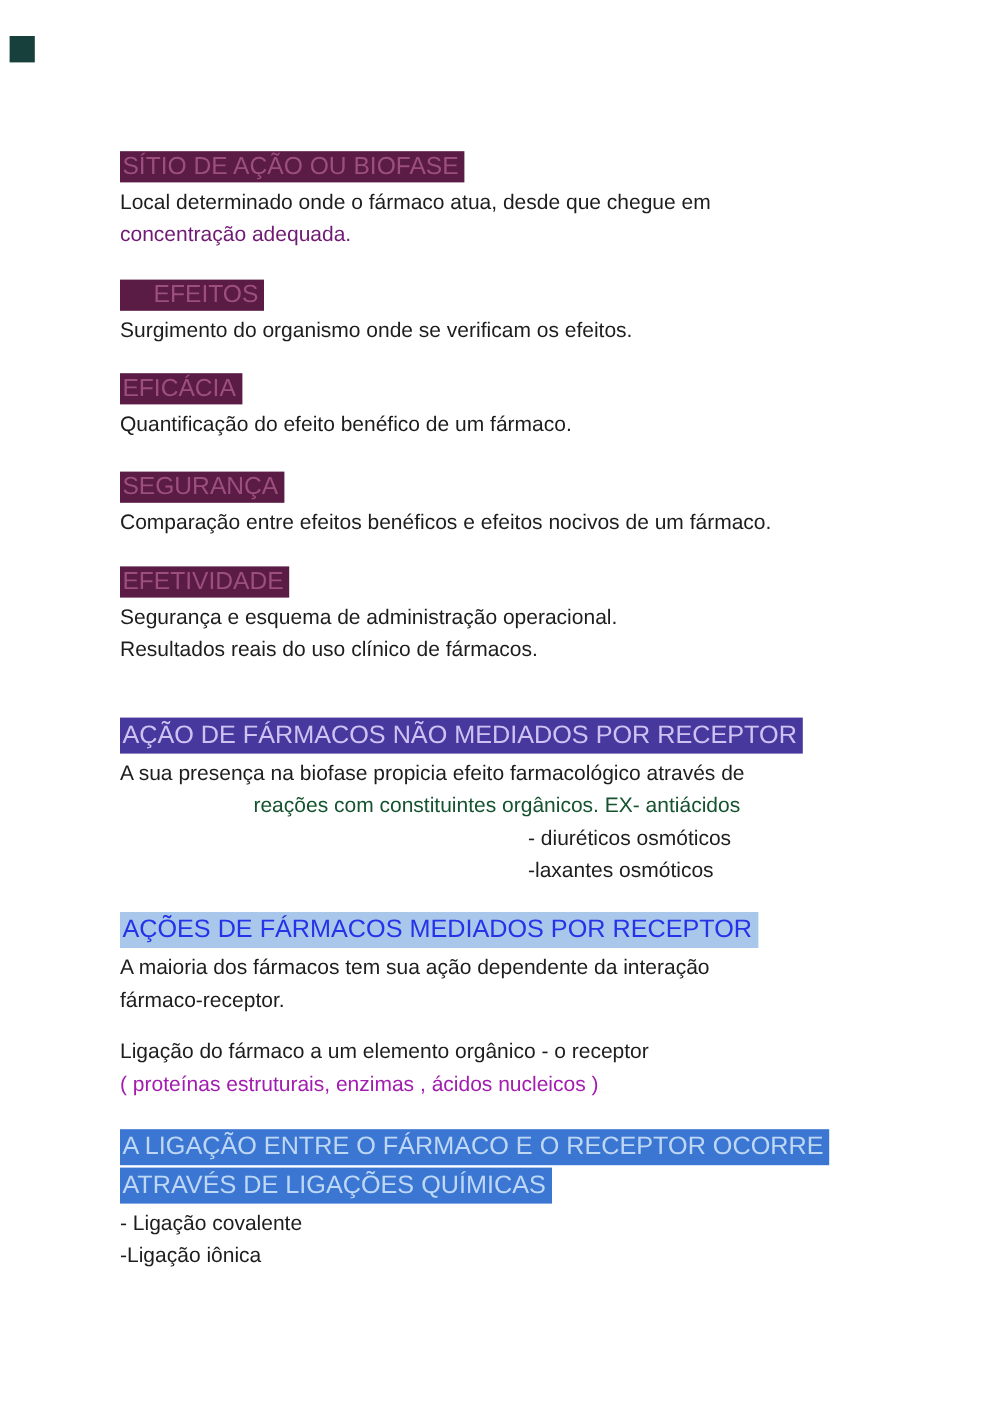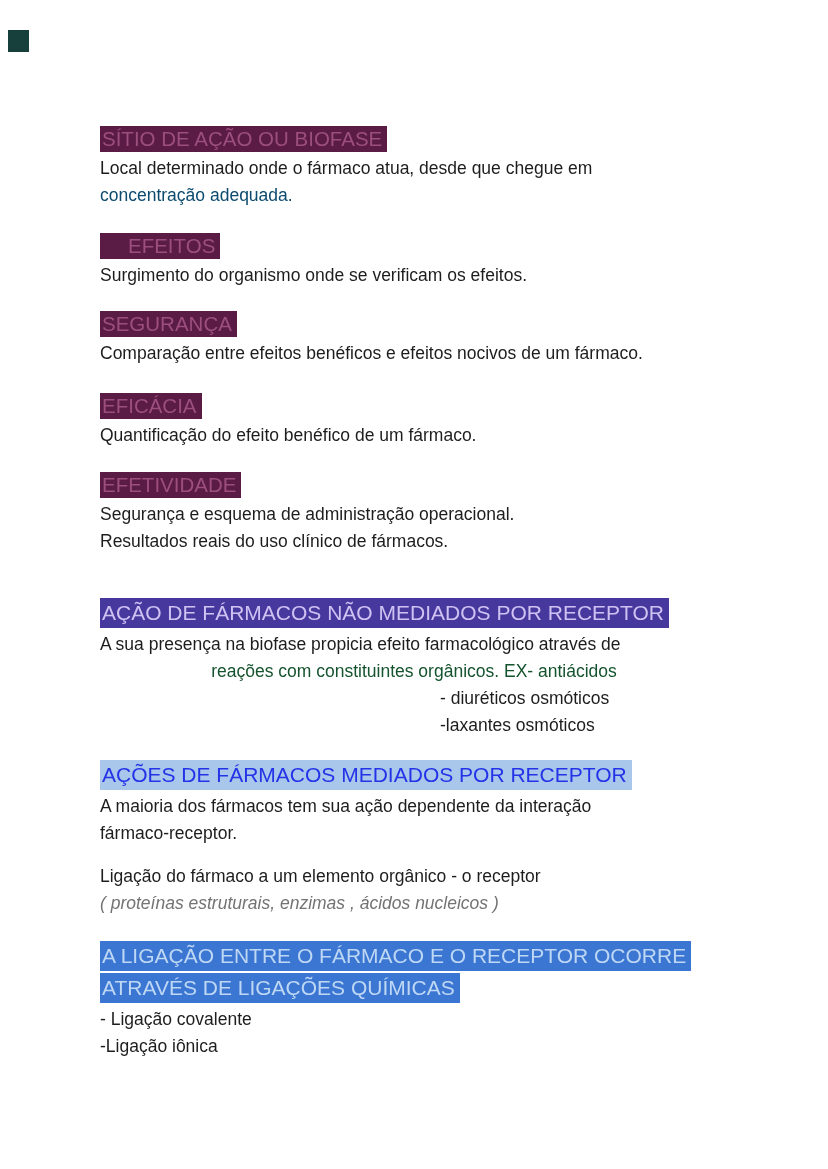--- a/index.html
+++ b/index.html
@@ -64,39 +64,39 @@
 <body style="background: rgb(255, 255, 255);">
 
 <div class="corner-mark" style="background: rgb(23, 64, 60);"></div>
 
 <div class="doc-content">
 
 <section>
       <div class="title-line"><span class="hl small" style="background: rgb(90, 27, 69); color: rgb(156, 79, 125);">SÍTIO DE AÇÃO OU BIOFASE</span></div>
       <div class="body-lines">
         <div class="bline" style="color: rgb(29, 29, 29);">Local determinado onde o fármaco atua, desde que chegue em</div>
-        <div class="bline" style="color: #0c4a6e;">concentração adequada.</div>
+        <div class="bline" style="color: #701a75;">concentração adequada.</div>
       </div>
     </section>
     <section>
       <div class="title-line"><span class="hl small" style="background: rgb(90, 27, 69); color: rgb(156, 79, 125); padding-left: 28px;">EFEITOS</span></div>
       <div class="body-lines">
         <div class="bline" style="color: rgb(29, 29, 29);">Surgimento do organismo onde se verificam os efeitos.</div>
       </div>
     </section>
     <section>
+      <div class="title-line"><span class="hl small" style="background: rgb(90, 27, 69); color: rgb(156, 79, 125);">EFICÁCIA</span></div>
+      <div class="body-lines">
+        <div class="bline" style="color: rgb(29, 29, 29);">Quantificação do efeito benéfico de um fármaco.</div>
+      </div>
+    </section>
+    <section>
       <div class="title-line"><span class="hl small" style="background: rgb(90, 27, 69); color: rgb(156, 79, 125);">SEGURANÇA</span></div>
       <div class="body-lines">
         <div class="bline" style="color: rgb(29, 29, 29);">Comparação entre efeitos benéficos e efeitos nocivos de um fármaco.</div>
-      </div>
-    </section>
-    <section>
-      <div class="title-line"><span class="hl small" style="background: rgb(90, 27, 69); color: rgb(156, 79, 125);">EFICÁCIA</span></div>
-      <div class="body-lines">
-        <div class="bline" style="color: rgb(29, 29, 29);">Quantificação do efeito benéfico de um fármaco.</div>
       </div>
     </section>
     <section>
       <div class="title-line"><span class="hl small" style="background: rgb(90, 27, 69); color: rgb(156, 79, 125);">EFETIVIDADE</span></div>
       <div class="body-lines">
         <div class="bline" style="color: rgb(29, 29, 29);">Segurança e esquema de administração operacional.</div>
         <div class="bline" style="color: rgb(29, 29, 29);">Resultados reais do uso clínico de fármacos.</div>
       </div>
     </section>
     <section>
@@ -111,21 +111,21 @@
     <section>
       <div class="title-line"><span class="hl big" style="background: rgb(169, 199, 234); color: rgb(36, 51, 232);">AÇÕES DE FÁRMACOS MEDIADOS POR RECEPTOR</span></div>
       <div class="body-lines">
         <div class="bline" style="color: rgb(29, 29, 29);">A maioria dos fármacos tem sua ação dependente da interação</div>
         <div class="bline" style="color: rgb(29, 29, 29);">fármaco-receptor.</div>
       </div>
     </section>
     <section>
       <div class="body-lines">
         <div class="bline" style="color: rgb(29, 29, 29);">Ligação do fármaco a um elemento orgânico - o receptor</div>
-        <div class="bline" style="color: #737373; font-style: italic;">( proteínas estruturais, enzimas , ácidos nucleicos )</div>
+        <div class="bline" style="color: #a21caf;">( proteínas estruturais, enzimas , ácidos nucleicos )</div>
       </div>
     </section>
     <section>
       <div class="title-line"><span class="hl big" style="background: rgb(59, 118, 210); color: rgb(189, 215, 244);">A LIGAÇÃO ENTRE O FÁRMACO E O RECEPTOR OCORRE</span></div>
       <div class="title-line"><span class="hl big" style="background: rgb(59, 118, 210); color: rgb(189, 215, 244);">ATRAVÉS DE LIGAÇÕES QUÍMICAS</span></div>
       <div class="body-lines">
         <div class="bline" style="color: rgb(29, 29, 29);">- Ligação covalente</div>
         <div class="bline" style="color: rgb(29, 29, 29);">-Ligação iônica</div>
       </div>
     </section>

